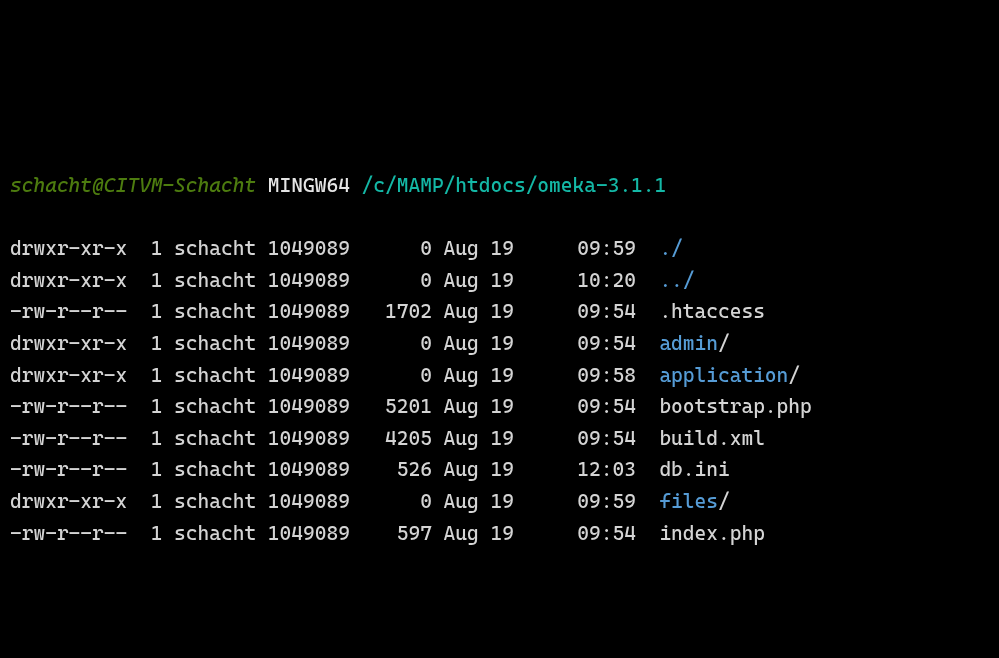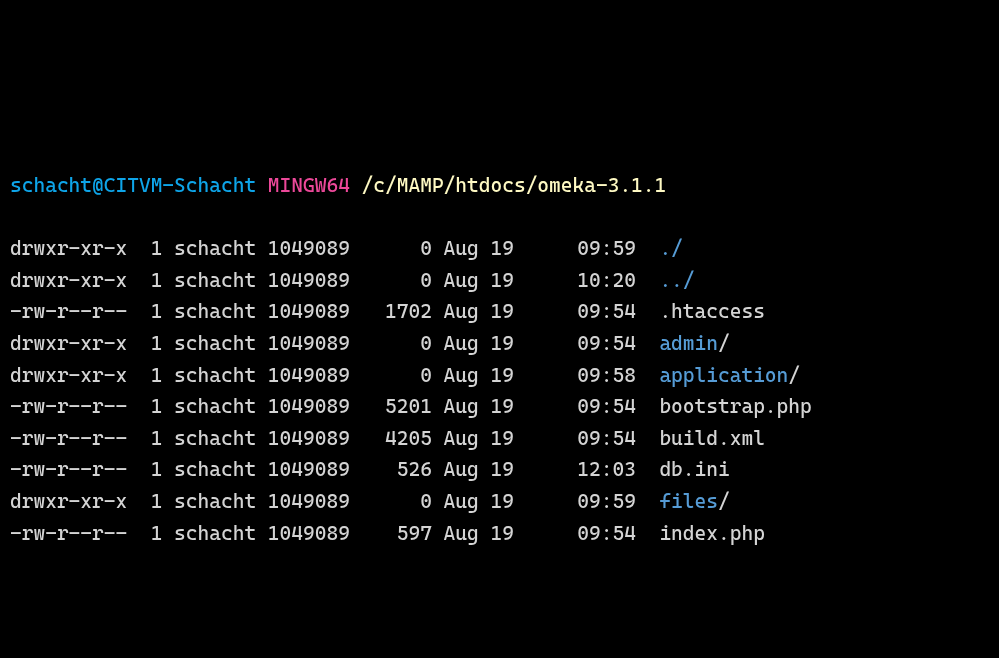--- a/index.html
+++ b/index.html
@@ -5,23 +5,23 @@
     * { margin: 0; padding: 0; box-sizing: border-box; }
     body {
       background: #000000;
       font-family: "Cascadia Mono", "Consolas", "Courier New", monospace;
       font-size: 20px;
       line-height: 1.58;
       padding: 12px 10px;
       white-space: pre;
       color: #d4d4d4;
     }
-    .g { color: #0ea5e9; }       
-    .m { color: #ec4899; }       
-    .y { color: #fef9c3; }       
+    .g { color: #4d7c0f; font-style: italic; }       
+    .m { color: #e5e5e5; }       
+    .y { color: #14b8a6; }       
     .w { color: #d4d4d4; }       
     .b { color: #569cd6; }       
     .line { display: block; }
     .col-perm  { display: inline-block; min-width: 11ch; }
     .col-links { display: inline-block; min-width: 2ch; text-align: right; }
     .col-owner { display: inline-block; min-width: 8ch; }
     .col-group { display: inline-block; min-width: 8ch; }
     .col-size  { display: inline-block; min-width: 6ch; text-align: right; }
     .col-month { display: inline-block; min-width: 4ch; }
     .col-day   { display: inline-block; min-width: 3ch; text-align: left; }

